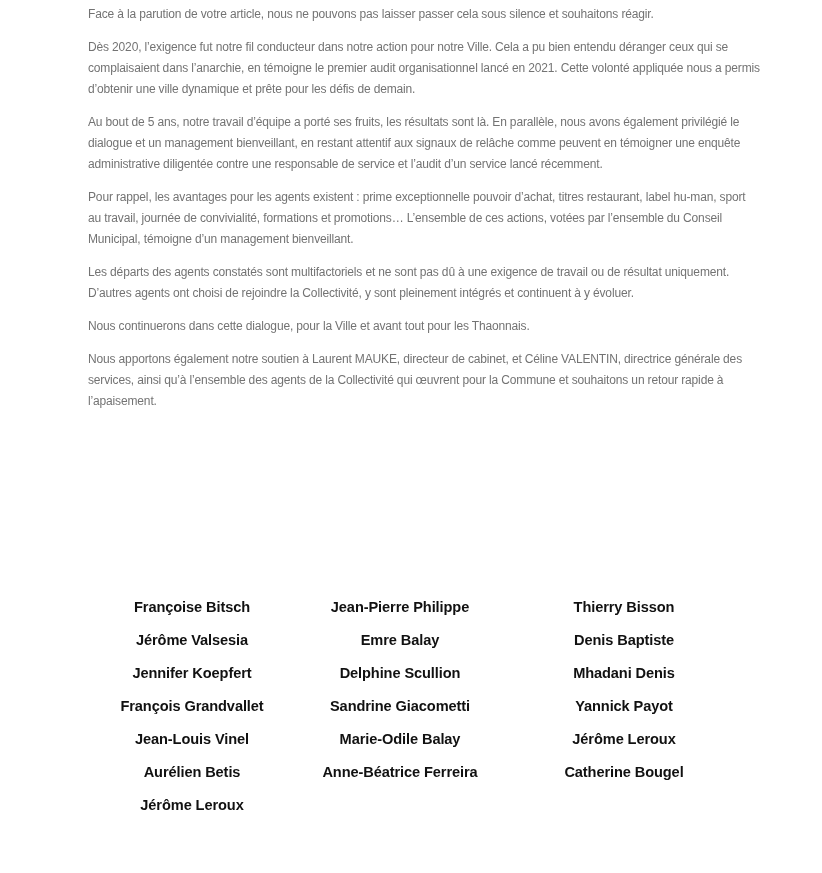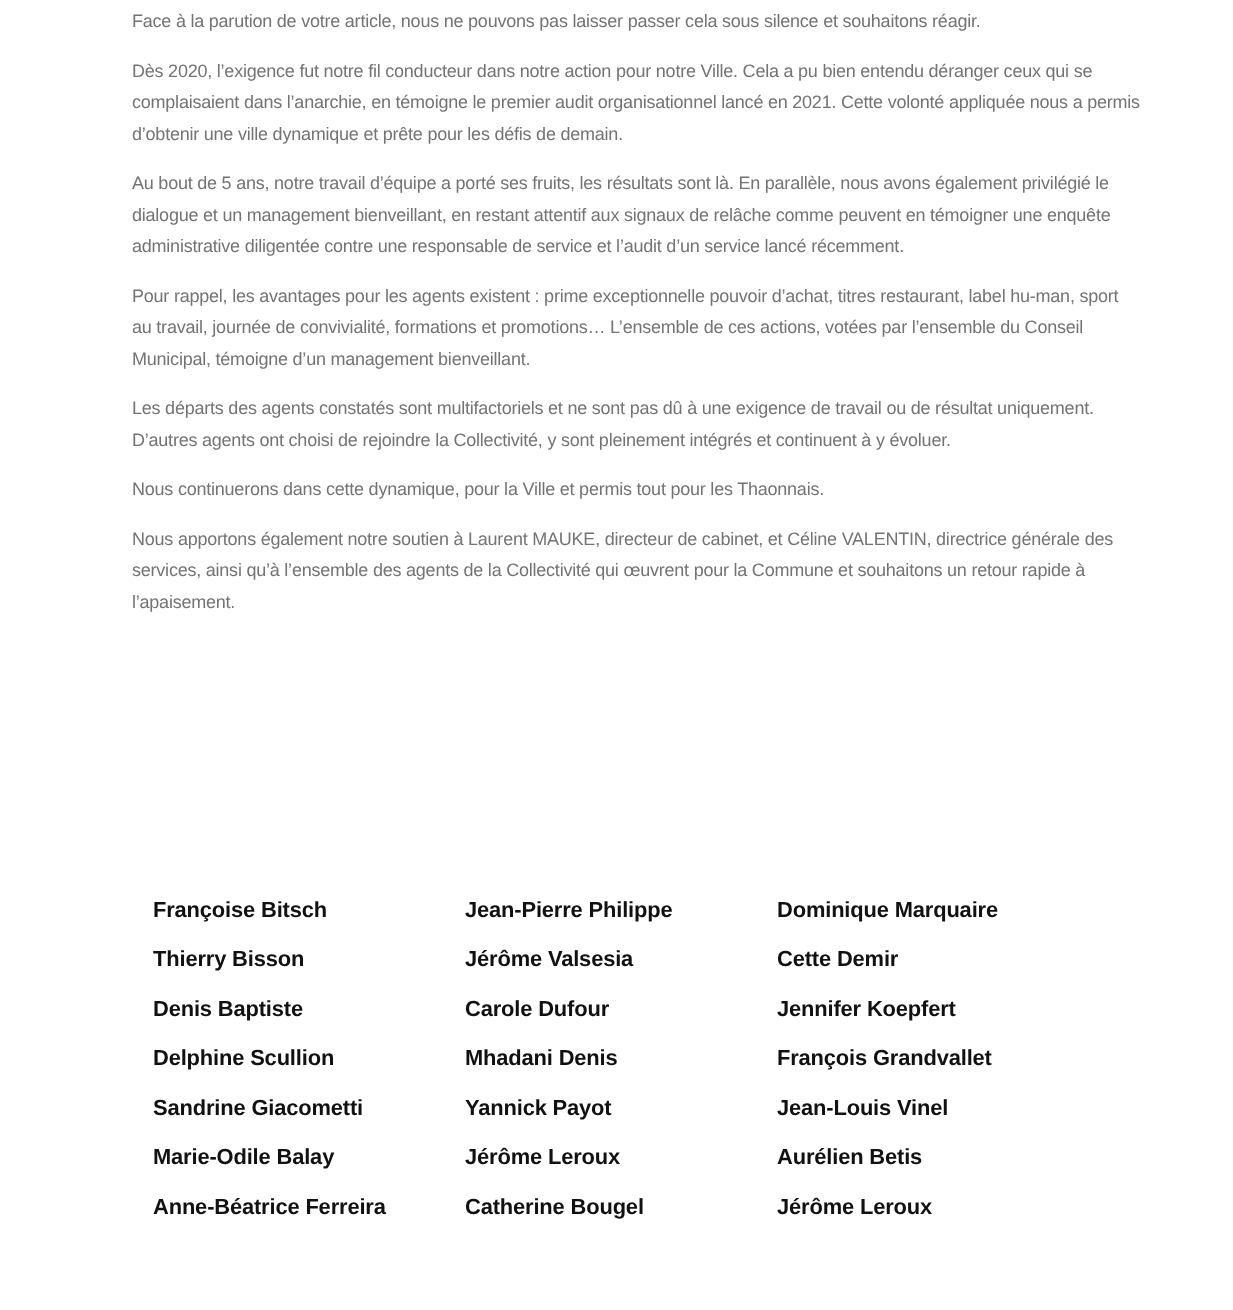--- a/index.html
+++ b/index.html
@@ -23,58 +23,57 @@
     }
     .article p {
       margin: 0 0 12px 0;
       font-size: 12px;
       line-height: 21px;
       letter-spacing: -0.15px;
       color: #737373;
     }
     .signatories {
       position: absolute;
-      left: 102px;
+      left: 88px;
       top: 597px;
       width: 700px;
       display: grid;
       grid-template-columns: 208px 208px 240px;
       grid-auto-rows: 33px;
+      text-align: center;
     }
     .signatory {
       font-weight: bold;
       font-size: 14.6px;
       line-height: 20px;
       color: #111111;
       white-space: nowrap;
       letter-spacing: -0.1px;
     }
   </style>
 </head>
 <body>
 
 <div class="article">
   <p>Face à la parution de votre article, nous ne pouvons pas laisser passer cela sous silence et souhaitons réagir.</p>
   <p>Dès 2020, l’exigence fut notre fil conducteur dans notre action pour notre Ville. Cela a pu bien entendu déranger ceux qui se complaisaient dans l’anarchie, en témoigne le premier audit organisationnel lancé en 2021. Cette volonté appliquée nous a permis d’obtenir une ville dynamique et prête pour les défis de demain.</p>
   <p>Au bout de 5 ans, notre travail d’équipe a porté ses fruits, les résultats sont là. En parallèle, nous avons également privilégié le dialogue et un management bienveillant, en restant attentif aux signaux de relâche comme peuvent en témoigner une enquête administrative diligentée contre une responsable de service et l’audit d’un service lancé récemment.</p>
   <p>Pour rappel, les avantages pour les agents existent : prime exceptionnelle pouvoir d’achat, titres restaurant, label hu-man, sport au travail, journée de convivialité, formations et promotions… L’ensemble de ces actions, votées par l’ensemble du Conseil Municipal, témoigne d’un management bienveillant.</p>
   <p>Les départs des agents constatés sont multifactoriels et ne sont pas dû à une exigence de travail ou de résultat uniquement. D’autres agents ont choisi de rejoindre la Collectivité, y sont pleinement intégrés et continuent à y évoluer.</p>
-  <p>Nous continuerons dans cette dynamique, pour la Ville et permis tout pour les Thaonnais.</p>
+  <p>Nous continuerons dans cette dialogue, pour la Ville et avant tout pour les Thaonnais.</p>
   <p>Nous apportons également notre soutien à Laurent MAUKE, directeur de cabinet, et Céline VALENTIN, directrice générale des services, ainsi qu’à l’ensemble des agents de la Collectivité qui œuvrent pour la Commune et souhaitons un retour rapide à l’apaisement.</p>
 </div>
 
 <div class="signatories">
   <div class="signatory">Françoise Bitsch</div>
   <div class="signatory">Jean-Pierre Philippe</div>
-  <div class="signatory">Dominique Marquaire</div>
   <div class="signatory">Thierry Bisson</div>
   <div class="signatory">Jérôme Valsesia</div>
-  <div class="signatory">Cette Demir</div>
+  <div class="signatory">Emre Balay</div>
   <div class="signatory">Denis Baptiste</div>
-  <div class="signatory">Carole Dufour</div>
   <div class="signatory">Jennifer Koepfert</div>
   <div class="signatory">Delphine Scullion</div>
   <div class="signatory">Mhadani Denis</div>
   <div class="signatory">François Grandvallet</div>
   <div class="signatory">Sandrine Giacometti</div>
   <div class="signatory">Yannick Payot</div>
   <div class="signatory">Jean-Louis Vinel</div>
   <div class="signatory">Marie-Odile Balay</div>
   <div class="signatory">Jérôme Leroux</div>
   <div class="signatory">Aurélien Betis</div>

